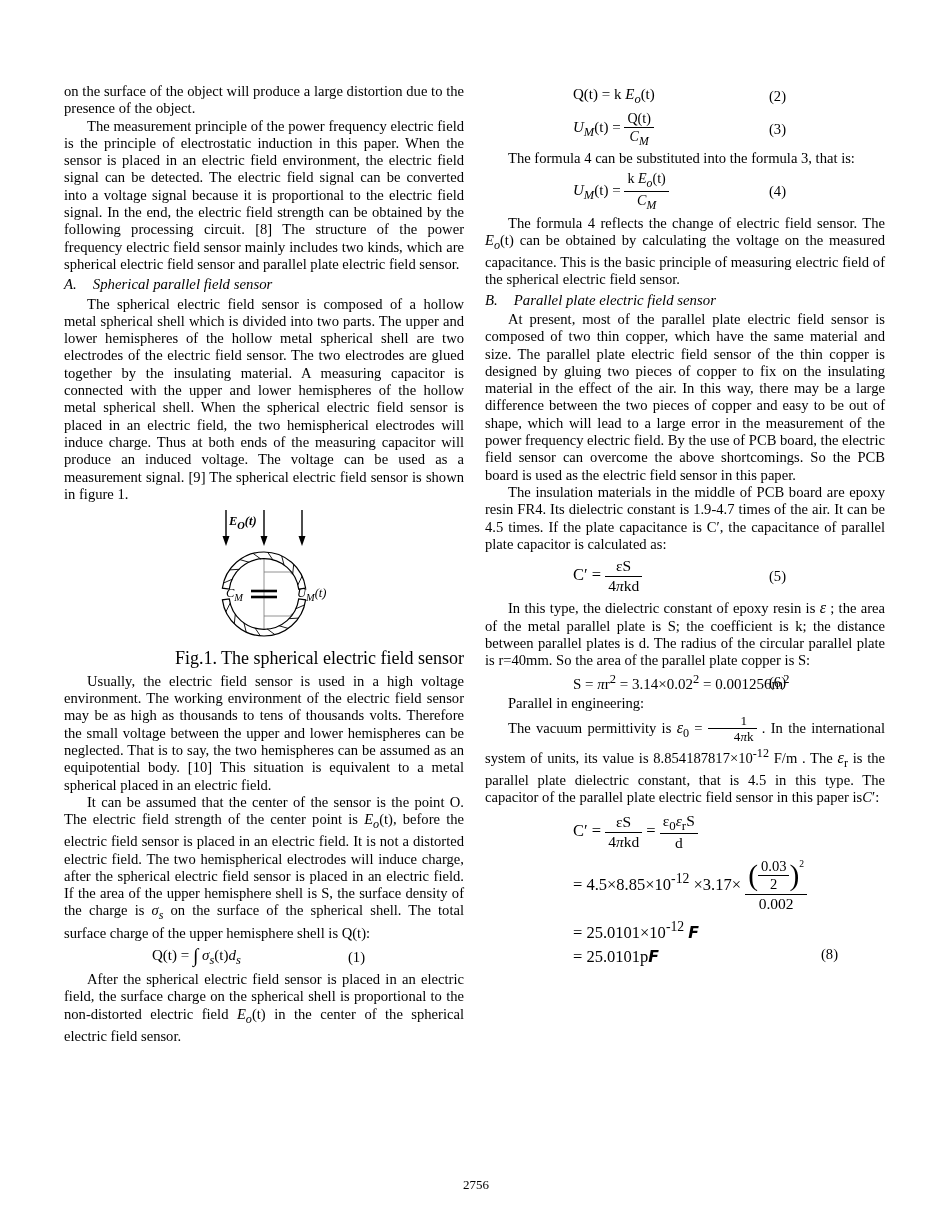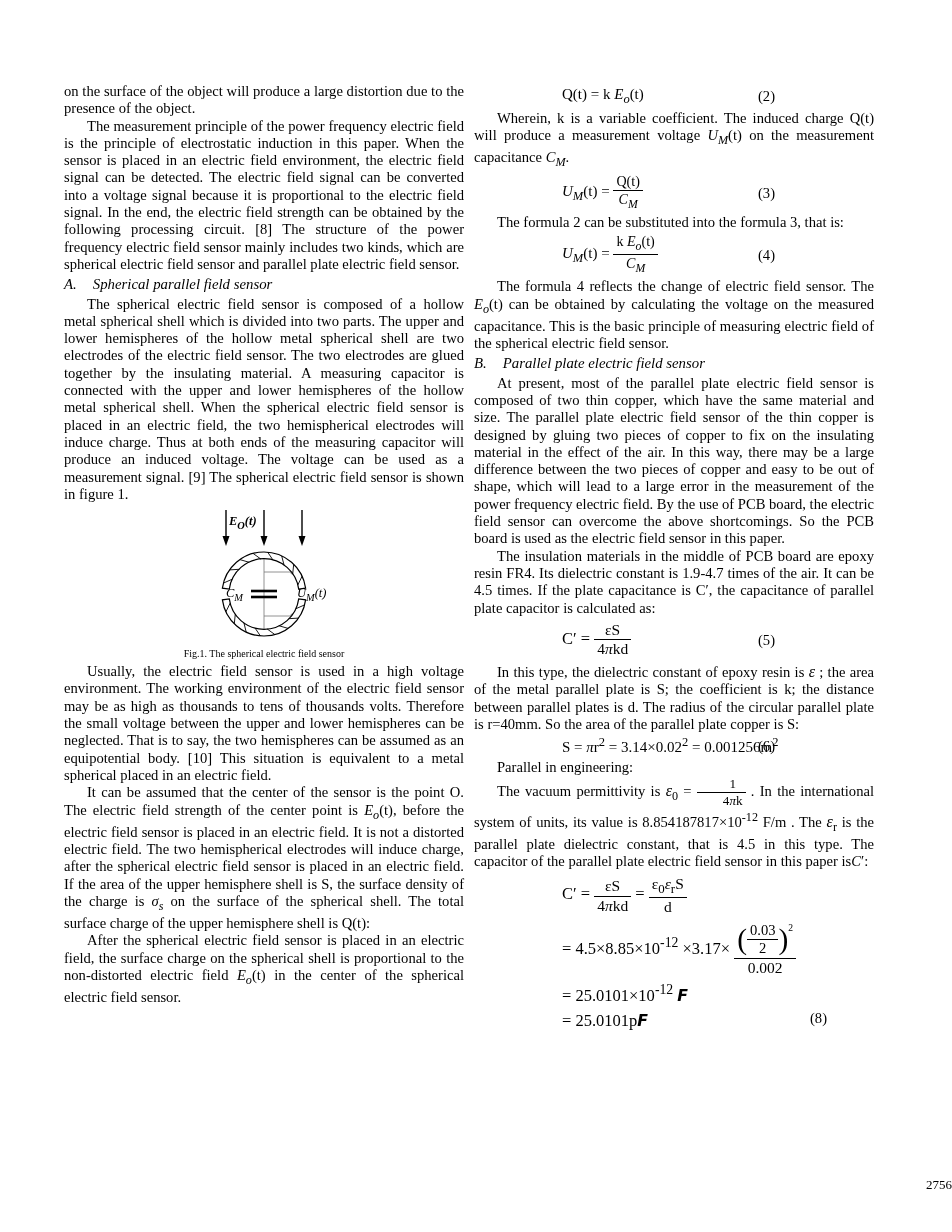--- a/index.html
+++ b/index.html
@@ -2,21 +2,21 @@
 <html><head>
 <meta charset="utf-8">
 <style>
   html,body{margin:0;padding:0;}
   body{
     width:952px;height:1232px;position:relative;overflow:hidden;
     background:#ffffff;color:#000;
     font-family:"Liberation Serif", serif;
     font-size:14.6px;
   }
-  .columns{display:flex;gap:10px;padding:83px 0 0 64px;}
+  .columns{display:flex;gap:21px;padding:83px 0 0 64px;}
   .col{width:400px;}
   p.body{margin:0;text-align:justify;line-height:17.3px;}
   p.indent{text-indent:23px;}
   .subsection{
     font-style:italic;font-weight:normal;font-size:14.8px;
     margin:3px 0 2px 0;line-height:17.3px;
   }
   .subsection .sec-label{margin-right:16px;}
   
   .equation{position:relative;margin:2px 0;padding-left:88px;font-size:15px;line-height:1.25;}
@@ -30,22 +30,22 @@
   .eps{font-size:1.1em;}
   .paren{font-size:1.9em;font-weight:300;vertical-align:middle;line-height:1;}
   .psup{font-size:0.62em;vertical-align:1.3em;}
   .sfF{font-family:"DejaVu Sans", sans-serif;font-style:italic;font-weight:bold;font-size:0.95em;}
   .eq-block{position:relative;margin:4px 0 2px 0;padding-left:88px;font-size:16px;}
   .eq-block .eq-line{margin:5px 0;}
   .eq-block .eq-num{left:336px;top:auto;bottom:4px;transform:none;}
   
   .figure{width:220px;margin:5px auto 0 auto;position:relative;}
   .fig-label{position:absolute;font-size:12.5px;line-height:1;}
-  .fig-caption{text-align:center;font-size:10px;margin:2px 0 3px 0;line-height:1.2;}
-  .footer{position:absolute;top:1177px;left:0;width:952px;text-align:right;font-size:13px;}
+  .fig-caption{text-align:right;font-size:18px;margin:2px 0 3px 0;line-height:1.2;}
+  .footer{position:absolute;top:1177px;left:0;width:952px;text-align:center;font-size:13px;}
 </style>
 </head>
 <body>
 
 <div class="columns">
 
   <div class="col">
     <p class="body">on the surface of the object will produce a large distortion due to the presence of the object.</p>
     <p class="body indent">The measurement principle of the power frequency electric field is the principle of electrostatic induction in this paper. When the sensor is placed in an electric field environment, the electric field signal can be detected. The electric field signal can be converted into a voltage signal because it is proportional to the electric field signal. In the end, the electric field strength can be obtained by the following processing circuit. [8] The structure of the power frequency electric field sensor mainly includes two kinds, which are spherical electric field sensor and parallel plate electric field sensor.</p>
 
@@ -109,39 +109,42 @@
       </svg>
       <div class="fig-label" style="left:75px;top:-2px;margin-top:9px;"><b><i>E<sub>O</sub>(t)</i></b></div>
       <div class="fig-label" style="left:72px;top:79px;"><i>C<sub>M</sub></i></div>
       <div class="fig-label" style="left:143px;top:79px;"><i>U<sub>M</sub>(t)</i></div>
     </div>
     <div class="fig-caption">Fig.1. The spherical electric field sensor</div>
 
     <p class="body indent">Usually, the electric field sensor is used in a high voltage environment. The working environment of the electric field sensor may be as high as thousands to tens of thousands volts. Therefore the small voltage between the upper and lower hemispheres can be neglected. That is to say, the two hemispheres can be assumed as an equipotential body. [10] This situation is equivalent to a metal spherical placed in an electric field.</p>
     <p class="body indent">It can be assumed that the center of the sensor is the point O. The electric field strength of the center point is <i>E<sub>o</sub></i>(t), before the electric field sensor is placed in an electric field. It is not a distorted electric field. The two hemispherical electrodes will induce charge, after the spherical electric field sensor is placed in an electric field. If the area of the upper hemisphere shell is S, the surface density of the charge is <i>σ<sub>s</sub></i> on the surface of the spherical shell. The total surface charge of the upper hemisphere shell is Q(t):</p>
 
+    <div class="equation">
+      <span>Q(t) = <span class="int">∫</span> <i>σ<sub>s</sub></i>(t)<i>d<sub>s</sub></i></span>
+      <span class="eq-num">(1)</span>
+    </div>
 
     <p class="body indent">After the spherical electric field sensor is placed in an electric field, the surface charge on the spherical shell is proportional to the non-distorted electric field <i>E<sub>o</sub></i>(t) in the center of the spherical electric field sensor.</p>
   </div>
 
   <div class="col">
 
     <div class="equation">
       <span>Q(t) = k <i>E<sub>o</sub></i>(t)</span>
       <span class="eq-num">(2)</span>
     </div>
 
-    <p class="body indent">Wherein, k is a variable coefficient. The induced charge Q(t) will produce a measurement voltage <i>U<sub>M</sub></i>(t) on the measurement capacitance <i>C<sub>M</sub></i>.</p>
 
     <div class="equation">
       <span><i>U<sub>M</sub></i>(t) = <span class="frac"><span class="num">Q(t)</span><span class="den"><i>C<sub>M</sub></i></span></span></span>
       <span class="eq-num">(3)</span>
     </div>
 
-    <p class="body indent">The formula 2 can be substituted into the formula 3, that is:</p>
+    <p class="body indent">The formula 4 can be substituted into the formula 3, that is:</p>
 
     <div class="equation">
       <span><i>U<sub>M</sub></i>(t) = <span class="frac"><span class="num">k <i>E<sub>o</sub></i>(t)</span><span class="den"><i>C<sub>M</sub></i></span></span></span>
       <span class="eq-num">(4)</span>
     </div>
 
     <p class="body indent">The formula 4 reflects the change of electric field sensor. The <i>E<sub>o</sub></i>(t) can be obtained by calculating the voltage on the measured capacitance. This is the basic principle of measuring electric field of the spherical electric field sensor.</p>
 
     <div class="subsection">
       <span class="sec-label">B.</span><span>Parallel plate electric field sensor</span>

